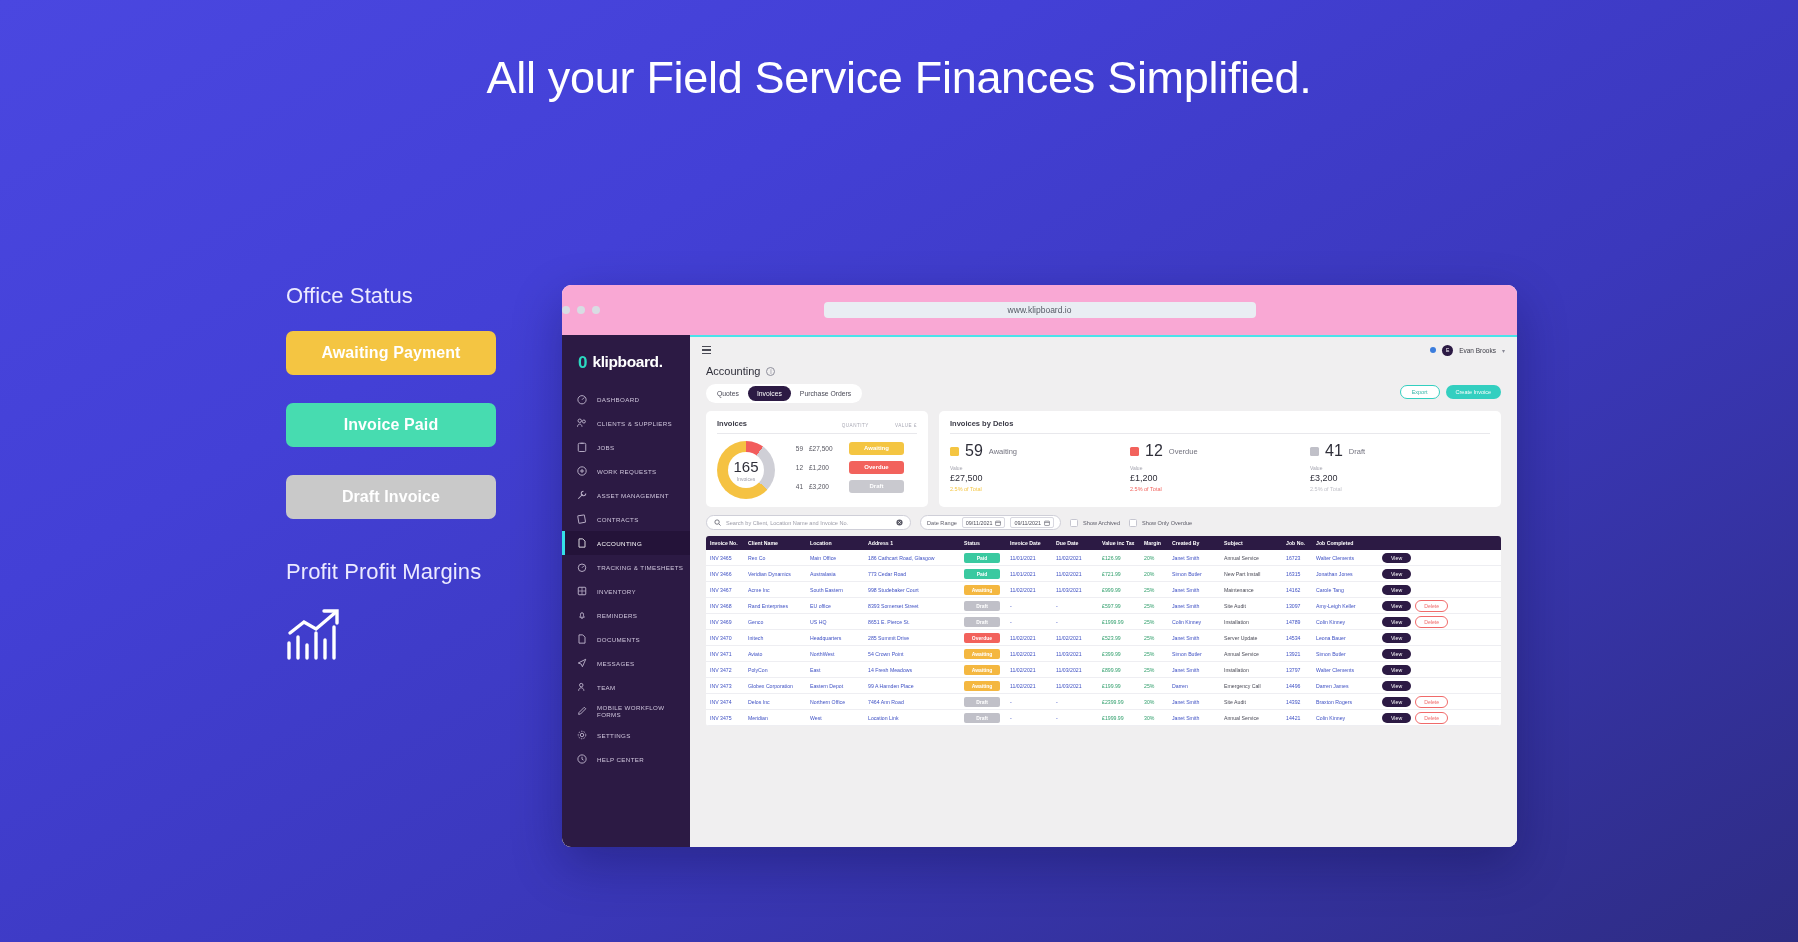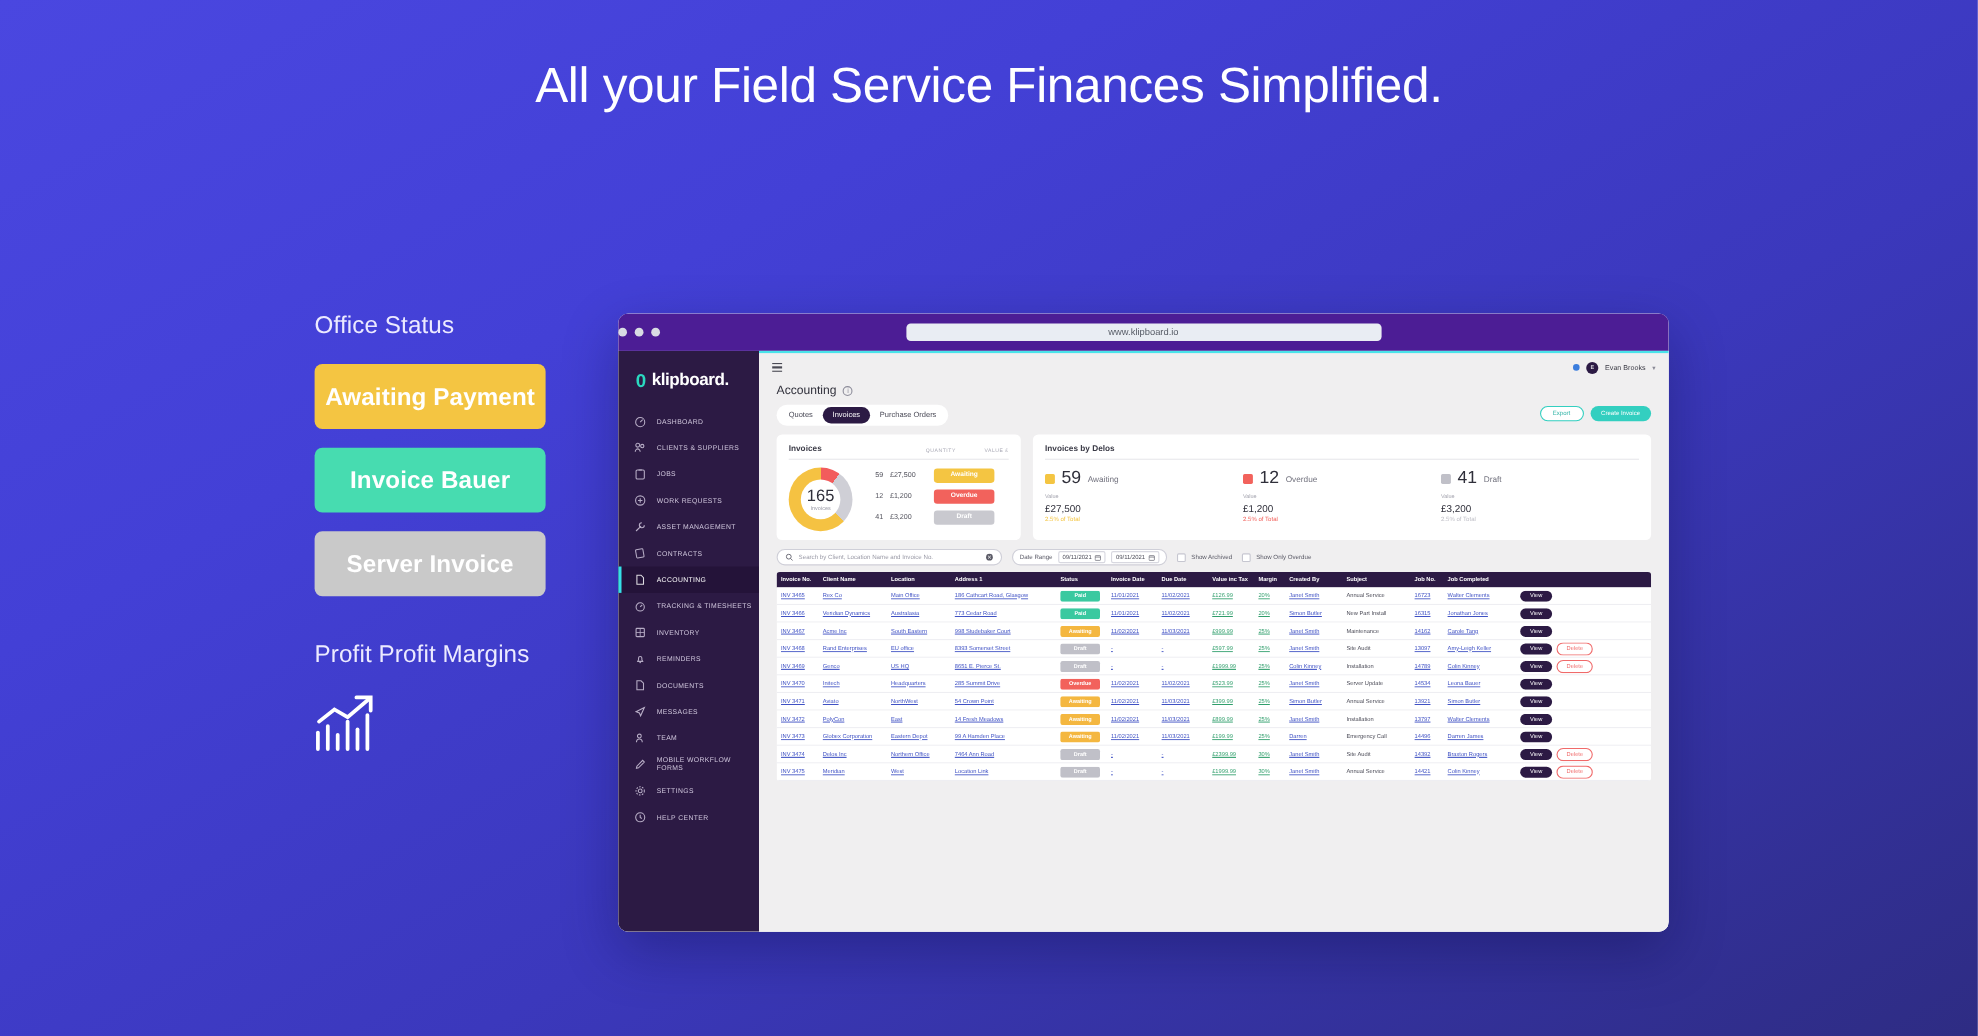--- a/index.html
+++ b/index.html
@@ -15,38 +15,38 @@
     font-size: 45px; font-weight: 400; letter-spacing: -0.3px;
   }
 
   
   .left-col { position: absolute; left: 286px; top: 283px; width: 240px; }
   .col-heading {
     color: #eceaff; font-size: 22px; font-weight: 400; margin-bottom: 22px;
     letter-spacing: 0.1px;
   }
   .status-badge {
-    width: 210px; height: 59px; border-radius: 7px;
+    width: 210px; height: 44px; border-radius: 7px;
     display: flex; align-items: center; justify-content: center;
-    color: #ffffff; font-size: 22px; font-weight: 600; margin-bottom: 17px;
+    color: #ffffff; font-size: 16px; font-weight: 600; margin-bottom: 28px;
     letter-spacing: 0.1px;
   }
   .second-heading { margin-top: 40px; }
   .trend-icon { margin-top: 14px; }
 
   
   .browser {
     position: absolute; left: 562px; top: 285px;
     width: 955px; height: 562px;
     background: #ffffff; border-radius: 9px;
     box-shadow: 0 18px 50px rgba(10, 8, 60, 0.33);
     overflow: hidden;
   }
   .browser-bar {
-    height: 34px; background: #4c1d95; display: flex; align-items: center;
+    height: 50px; background: #f9a8d4; display: flex; align-items: center;
     padding: 0 0; position: relative;
   }
   .dots { display: flex; gap: 7px; }
   .dot { width: 8px; height: 8px; border-radius: 50%; background: #d8dce3; }
   .url-pill {
     position: absolute; left: 50%; transform: translateX(-50%);
     width: 432px; height: 16px; background: #e9edf3; border-radius: 4px;
     display: flex; align-items: center; justify-content: center;
     font-size: 8.5px; color: #565b66;
   }
@@ -150,22 +150,22 @@
 </style>
 </head>
 <body>
 
 <div class="hero-title">All your Field Service Finances Simplified.</div>
 
 <div class="left-col">
   <div class="col-heading">Office Status</div>
   <div id="badges">
       <div class="status-badge" style="background: rgb(244, 197, 66);">Awaiting Payment</div>
-      <div class="status-badge" style="background: rgb(71, 220, 176);">Invoice Bauer</div>
-      <div class="status-badge" style="background: rgb(201, 201, 201);">Server Invoice</div>
+      <div class="status-badge" style="background: rgb(71, 220, 176);">Invoice Paid</div>
+      <div class="status-badge" style="background: rgb(201, 201, 201);">Draft Invoice</div>
     </div>
   <div class="col-heading second-heading">Profit Profit Margins</div>
   <div class="trend-icon">
     <svg width="56" height="54" viewBox="0 0 56 54">
       <g fill="none" stroke="#ffffff" stroke-width="3.4" stroke-linecap="round">
         <path d="M3 51 L3 36"></path>
           <path d="M12 51 L12 30"></path>
           <path d="M21 51 L21 38"></path>
         <path d="M30 51 L30 26"></path>
           <path d="M39 51 L39 33"></path>

